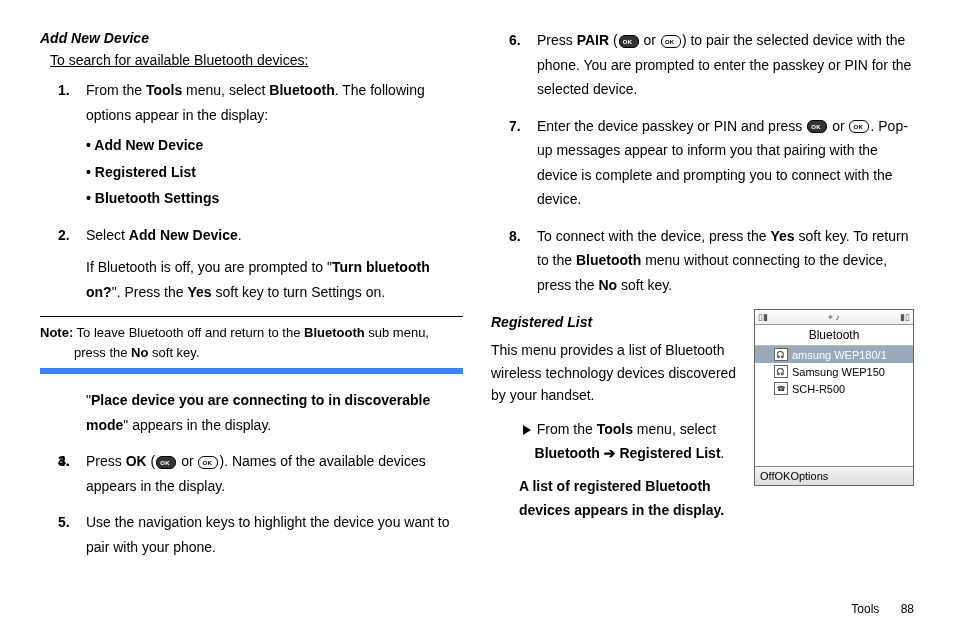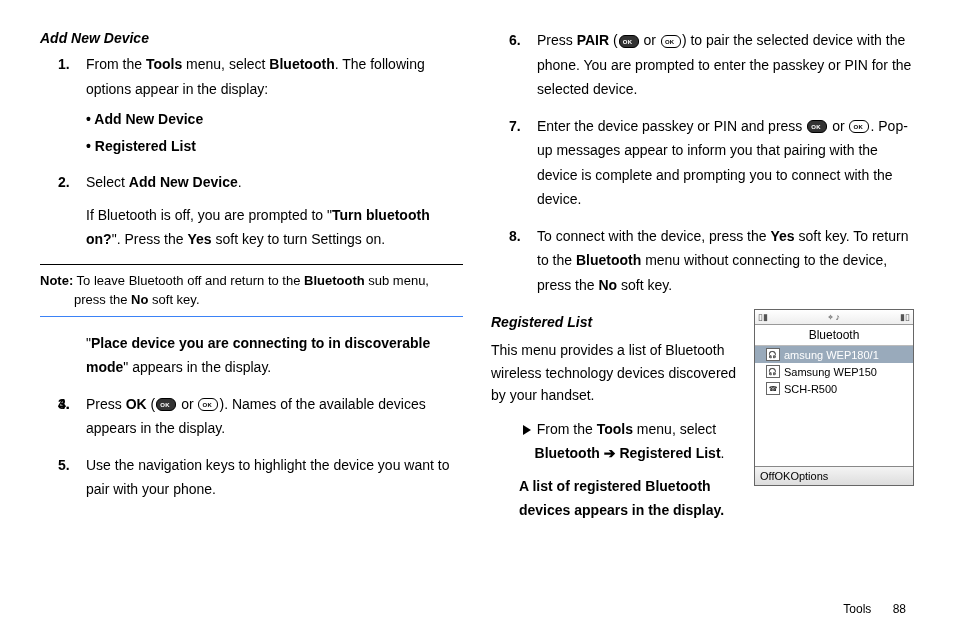--- a/index.html
+++ b/index.html
@@ -49,21 +49,21 @@
   }
   .bullets{
     margin:6px 0 8px 0;
   }
   .bullets .bl{
     font-weight:bold;
     margin:2px 0;
   }
   .note-box{
     border-top:1px solid #000;
-    border-bottom:1px solid #3b82f6;
+    border-bottom:6px solid #3b82f6;
     padding:6px 0;
     margin:10px 0 14px 0;
     font-size:13px;
     line-height:1.5;
   }
   .note-box .note-body{
     padding-left:34px;
     text-indent:-34px;
   }
   .after-note{
@@ -145,21 +145,21 @@
     border-bottom:1px solid #bbb;
     font-size:12px;
   }
   .ph-list{
     height:120px;
   }
   .ph-row{
     display:flex;
     align-items:center;
     gap:4px;
-    padding:2px 11px;
+    padding:2px 19px;
     border-bottom:0;
     font-size:11px;
   }
   .ph-row.sel{
     background:#9ab;
     color:#fff;
   }
   .ph-ico{
     width:12px;height:11px;
     border:1px solid #666;
@@ -174,42 +174,44 @@
     display:flex;
     justify-content:flex-start;
     border-top:1px solid #888;
     background:linear-gradient(#f4f4f4,#ddd);
     font-size:11px;
     padding:3px 5px;
   }
   .footer{
     position:absolute;
     bottom:20px;
-    right:48px;
+    right:40px;
     font-size:12px;
   }
   .footer .pg{margin-left:18px;}
   b{font-weight:bold;}
   .arrow{font-weight:bold;}
 </style>
 </head>
 <body>
 
 <div class="cols">
 
   <div class="col">
     <div class="h4">Add New Device</div>
+    <div class="intro">To search for available Bluetooth devices:</div>
 
     <ol class="steps">
       <li>
         <span class="num">1.</span>
         <span>From the </span><b>Tools</b><span> menu, select </span><b>Bluetooth</b><span>. The following options appear in the display:</span>
         <div class="bullets">
           <div class="bl">• Add New Device</div>
           <div class="bl">• Registered List</div>
+          <div class="bl">• Bluetooth Settings</div>
         </div>
       </li>
       <li>
         <span class="num">2.</span>
         <span>Select </span><b>Add New Device</b><span>.</span>
         <div style="margin-top:8px;">
           <span>If Bluetooth is off, you are prompted to "</span><b>Turn bluetooth on?</b><span>". Press the </span><b>Yes</b><span> soft key to turn Settings on.</span>
         </div>
       </li>
     </ol>

